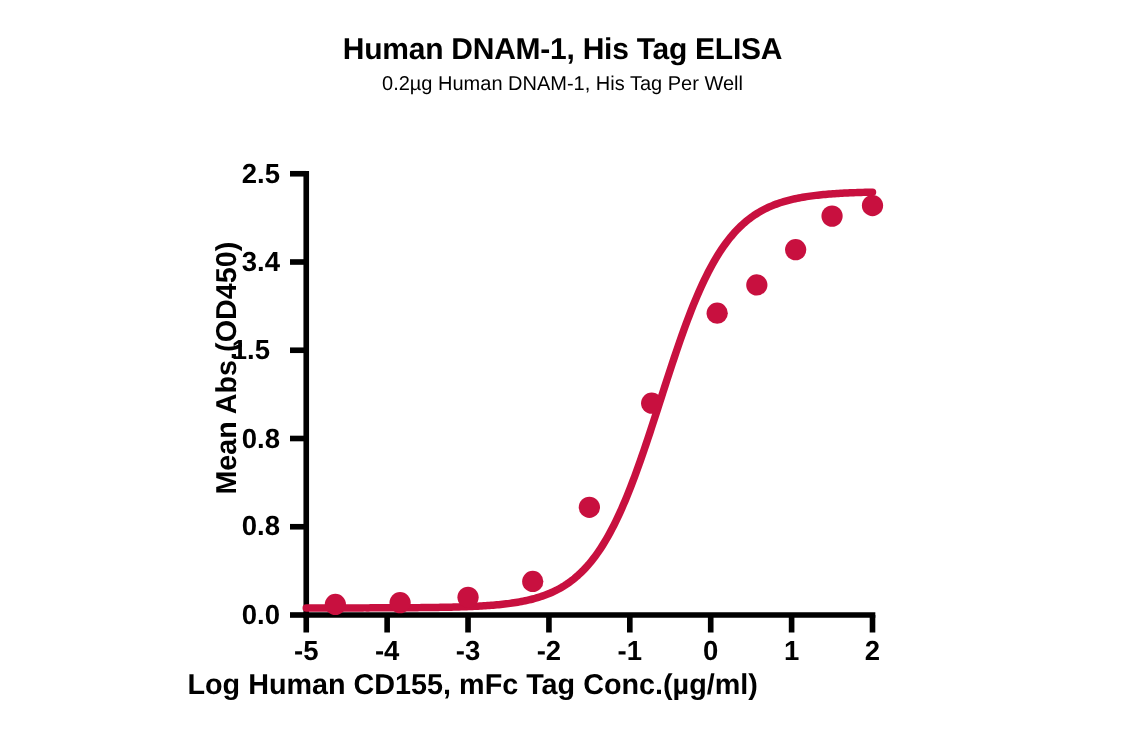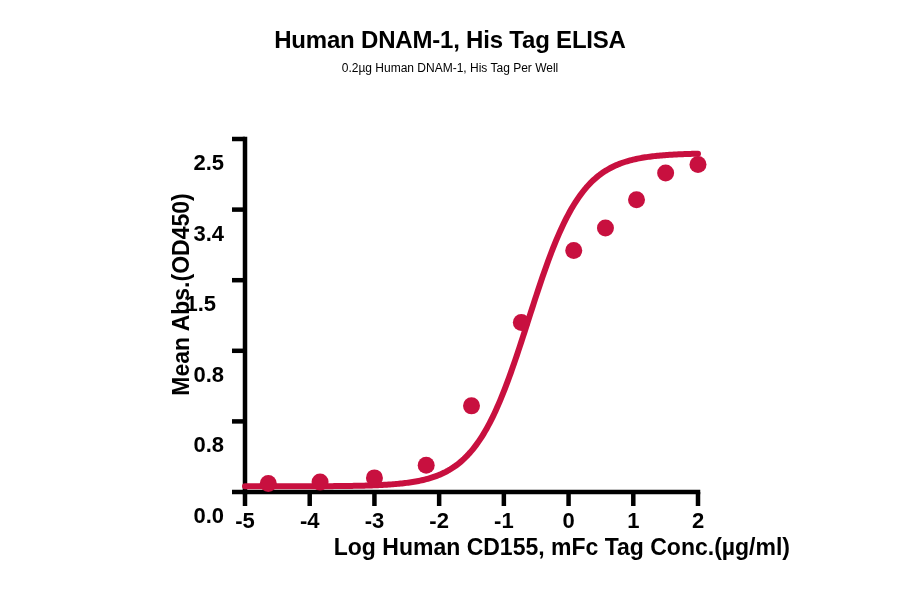--- a/index.html
+++ b/index.html
@@ -32,21 +32,21 @@
   }
   #chart-title {
     font-size: 24px;
     font-weight: bold;
     letter-spacing: -0.2px;
     line-height: 28px;
     white-space: nowrap;
     text-align: center;
   }
   #chart-subtitle {
-    font-size: 12px;
+    font-size: 16px;
     font-weight: normal;
     line-height: 24px;
     margin-top: 2px;
     white-space: nowrap;
   }
   
   #plot-wrap {
     position: absolute;
     left: 245px;
     top: 139px;
@@ -78,34 +78,33 @@
     font-size: 23px;
     font-weight: bold;
     line-height: 30px;
     white-space: nowrap;
   }
   #xlabel {
     position: absolute;
     left: 150px;
     top: 533px;
     width: 640px;
-    text-align: right;
+    text-align: left;
     font-size: 23px;
     font-weight: bold;
     line-height: 28px;
     white-space: nowrap;
   }
   .ytick-label {
     position: absolute;
     text-align: right;
     font-size: 22px;
     font-weight: bold;
     line-height: 22px;
     white-space: nowrap;
-    margin-top: 24px;
   }
   .xtick-label {
     position: absolute;
     text-align: center;
     font-size: 22px;
     font-weight: bold;
     line-height: 22px;
     white-space: nowrap;
   }
 </style>

